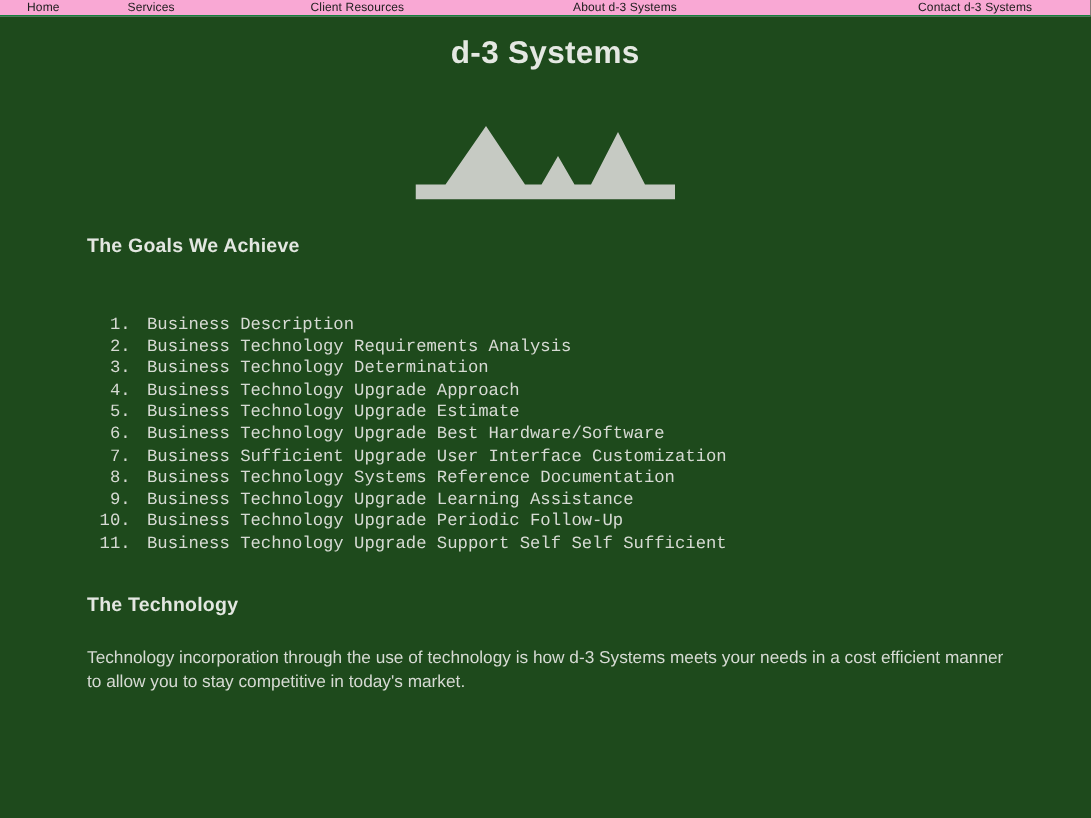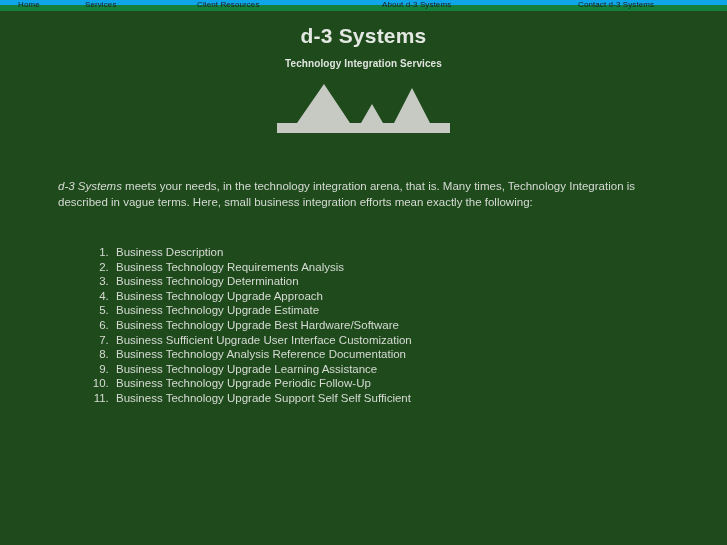--- a/index.html
+++ b/index.html
@@ -15,39 +15,39 @@
     color: #d3d8d1;
   }
 
   
   #topnav {
     position: absolute;
     top: 0;
     left: 0;
     width: 727px;
     height: 11px;
-    background: #0ea5e9;
-    border-bottom: 6px solid #15803d;
+    background: #f9a8d4;
+    border-bottom: 1px solid #15803d;
     box-sizing: border-box;
   }
   .nav-item {
     position: absolute;
     top: -1px;
     font-size: 8px;
     line-height: 11px;
     color: #202020;
     white-space: nowrap;
     text-decoration: none;
     letter-spacing: 0.1px;
   }
   #nav-0 { left: 18px; }
   #nav-1 { left: 85px; }
-  #nav-2 { left: 197px; }
+  #nav-2 { left: 207px; }
   #nav-3 { left: 382px; }
-  #nav-4 { left: 578px; }
+  #nav-4 { left: 612px; }
 
   
   #masthead {
     position: absolute;
     top: 11px;
     left: 0;
     width: 727px;
     text-align: center;
   }
   #site-title {
@@ -93,24 +93,25 @@
   }
   p.body-text {
     margin: 0;
     font-size: 11.5px;
     line-height: 16px;
     color: #d6dad3;
   }
   p.body-text em { font-style: italic; }
 
   ol.numlist {
-    margin: 18px;
+    margin: 0;
     padding: 0 0 0 36px;
     list-style-position: outside;
     list-style-type: decimal;
+    font-family: Liberation Mono, monospace;
   }
   ol.numlist li {
     font-size: 11.5px;
     line-height: 14.6px;
     color: #d6dad3;
     padding-left: 4px;
   }
 
   .gap-goals-para   { height: 22px; }
   .gap-para-list    { height: 17px; }
@@ -125,47 +126,48 @@
 <div id="topnav">
   <a class="nav-item" id="nav-0" href="#">Home</a>
   <a class="nav-item" id="nav-1" href="#">Services</a>
   <a class="nav-item" id="nav-2" href="#">Client Resources</a>
   <a class="nav-item" id="nav-3" href="#">About d-3 Systems</a>
   <a class="nav-item" id="nav-4" href="#">Contact d-3 Systems</a>
 </div>
 
 <div id="masthead">
   <h1 id="site-title">d-3 Systems</h1>
-  <div id="site-tagline">Technology Integration Services</div>
 </div>
 
 <div id="logo-wrap">
   <svg width="173" height="53" viewBox="0 0 173 53" xmlns="http://www.w3.org/2000/svg" aria-hidden="true">
     <path d="M0 44 L0 53 L173 53 L173 44 L173 43 L153 43 L135 8 L117 43 L106 43 L95 24 L84 43 L73 43 L47 4 L20 43 L0 43 Z" fill="#c6cac3"></path>
   </svg>
 </div>
 
 <div id="content">
 
+  <h2 class="section-heading">The Goals We Achieve</h2>
   <div class="gap-goals-para"></div>
-  <p class="body-text"><em>d-3 Systems</em><span> meets your needs, in the technology integration arena, that is. Many times, Technology Integration is described in vague terms. Here, small business integration efforts mean exactly the following:</span></p>
   <div class="gap-para-list"></div>
   <ol class="numlist" id="goals-list">
       <li>Business Description</li>
       <li>Business Technology Requirements Analysis</li>
       <li>Business Technology Determination</li>
       <li>Business Technology Upgrade Approach</li>
       <li>Business Technology Upgrade Estimate</li>
       <li>Business Technology Upgrade Best Hardware/Software</li>
       <li>Business Sufficient Upgrade User Interface Customization</li>
-      <li>Business Technology Analysis Reference Documentation</li>
+      <li>Business Technology Systems Reference Documentation</li>
       <li>Business Technology Upgrade Learning Assistance</li>
       <li>Business Technology Upgrade Periodic Follow-Up</li>
       <li>Business Technology Upgrade Support Self Self Sufficient</li>
     </ol>
 
   <div class="gap-list-tech"></div>
+  <h2 class="section-heading">The Technology</h2>
   <div class="gap-tech-para"></div>
+  <p class="body-text">Technology incorporation through the use of technology is how d-3 Systems meets your needs in a cost efficient manner to allow you to stay competitive in today's market.</p>
 
   <div class="gap-para-assume"></div>
   <div class="gap-assume-list"></div>
 
 </div>
 
 </body></html>

